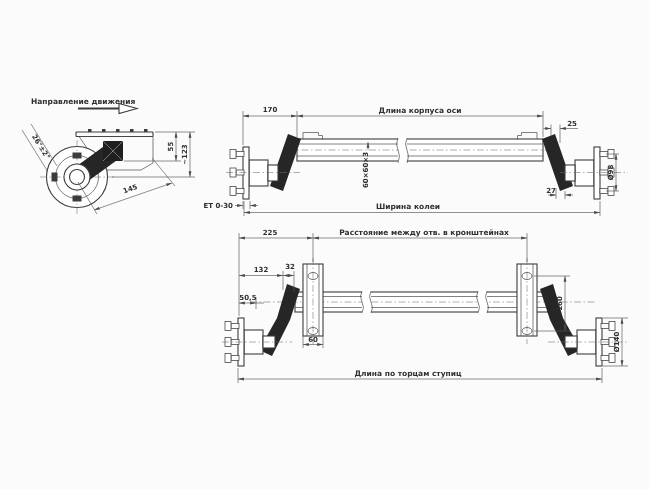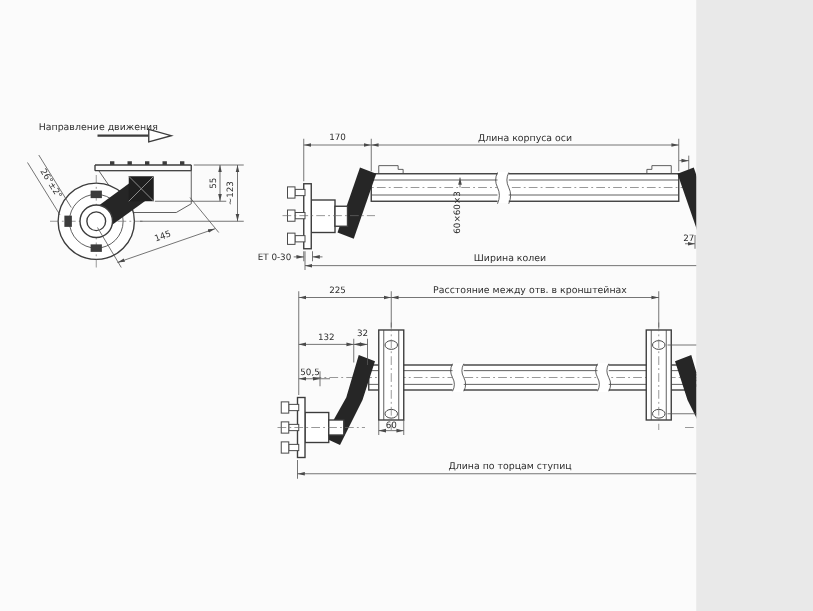--- a/index.html
+++ b/index.html
@@ -1,17 +1,17 @@
 <!DOCTYPE html>
 <html><head>
 <meta charset="utf-8">
 <style>
   html,body{margin:0;padding:0;background:#e9e9e9;}
-  .page{width:557px;height:489px;background:#fbfbfb;position:relative;overflow:hidden;
-        font-family:"DejaVu Sans", sans-serif;}
+  .page{width:650px;height:489px;background:#fbfbfb;position:relative;overflow:hidden;
+        font-family:"DejaVu Sans", sans-serif;font-weight:bold;}
   svg{display:block;}
   .o  {fill:none;stroke:#3c3c3c;stroke-width:1.1;}
   .ow {fill:#ffffff;stroke:#3c3c3c;stroke-width:1.1;}
   .t  {fill:none;stroke:#4a4a4a;stroke-width:0.7;}
   .tw {fill:#ffffff;stroke:#4a4a4a;stroke-width:0.8;}
   .d  {fill:none;stroke:#555555;stroke-width:0.65;}
   .c  {fill:none;stroke:#6a6a6a;stroke-width:0.55;stroke-dasharray:7 2.5 1.5 2.5;}
   .blk{fill:#262626;stroke:none;}
   .nut{fill:#3c3c3c;stroke:none;}
   text{font-family:"DejaVu Sans", sans-serif;font-size:7.5px;fill:#2f2f2f;}

